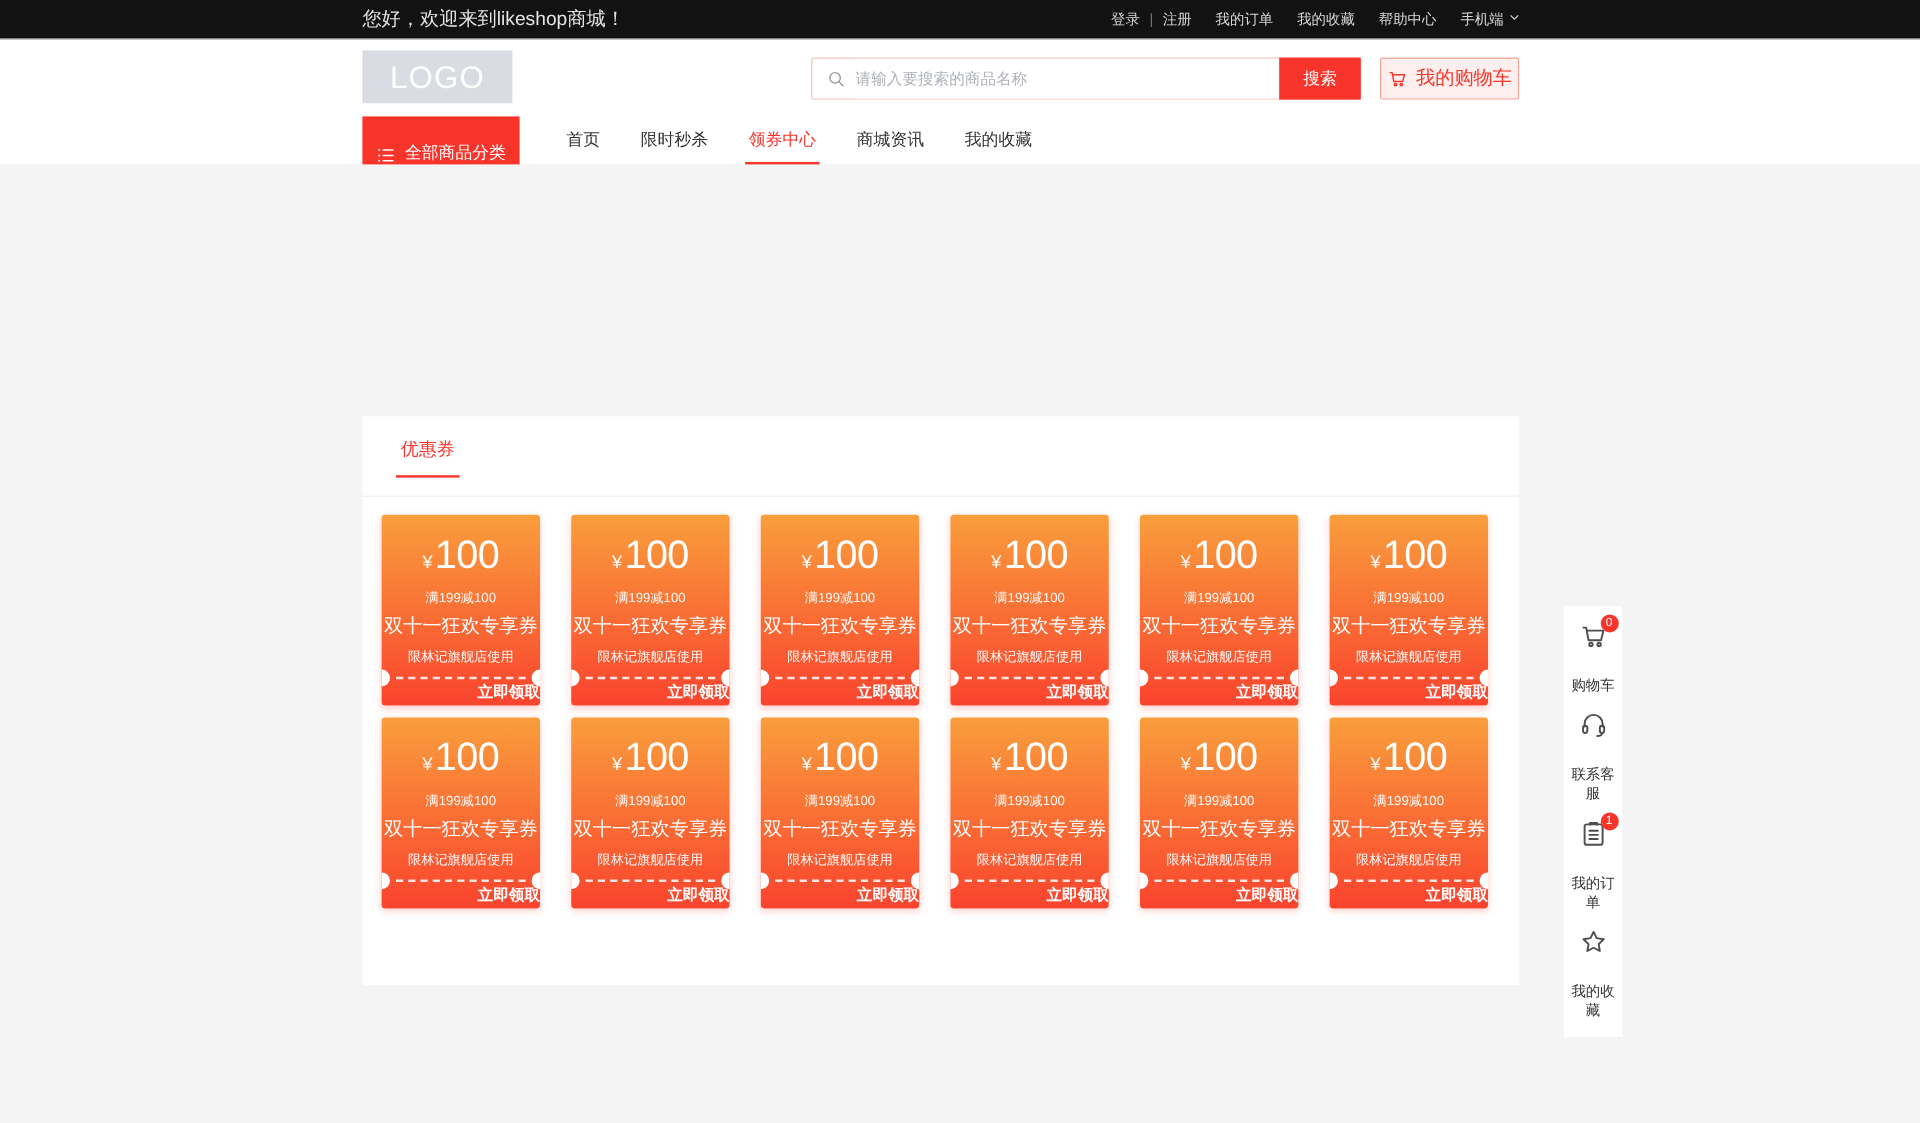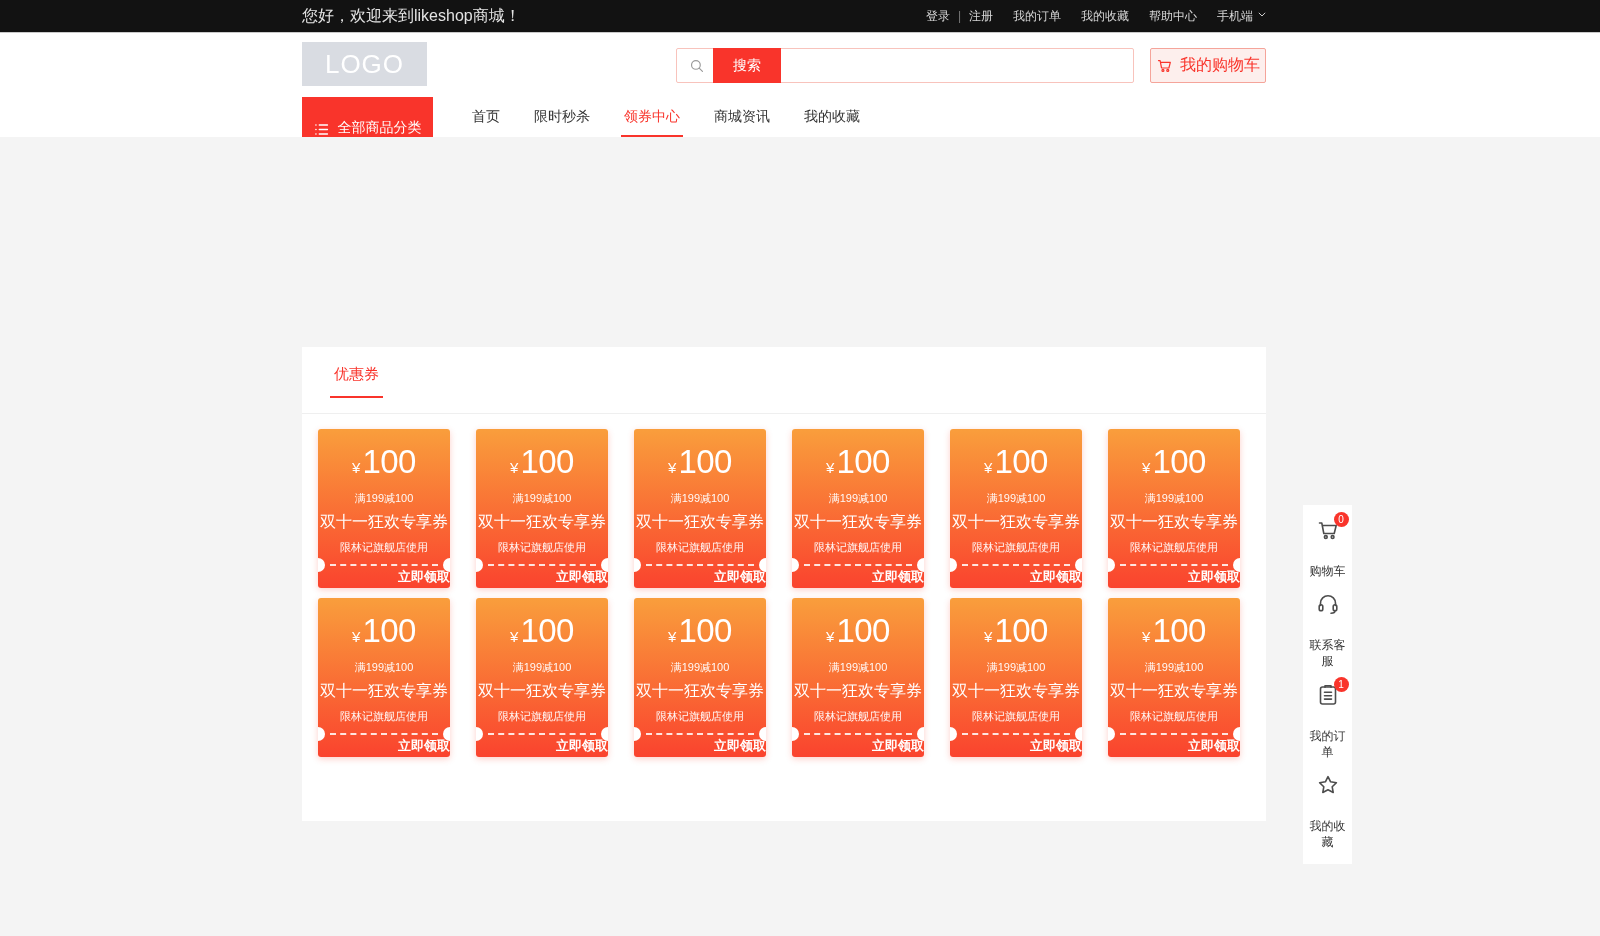--- a/index.html
+++ b/index.html
@@ -115,20 +115,21 @@
 </div>
 
 <header class="site-header">
   <div class="inner header-top">
     <div class="logo-box">LOGO</div>
     <div class="search-wrap">
       <svg class="search-icon" viewBox="0 0 22 22" fill="none" stroke="currentColor" stroke-width="1.6" stroke-linecap="round">
           <circle cx="9.5" cy="9.5" r="6"></circle>
           <path d="M14 14l4.5 4.5"></path>
         </svg>
+      <input class="search-input" placeholder="请输入要搜索的商品名称" style="">
       <button class="search-btn">搜索</button>
     </div>
     <button class="cart-btn">
       <svg viewBox="0 0 24 24" fill="none" stroke="currentColor" stroke-width="1.7" stroke-linecap="round" stroke-linejoin="round">
           <path d="M3.5 5h2.3l2 10.5h10.4l2-8H6.3"></path>
           <circle cx="9.8" cy="19" r="1.4"></circle>
           <circle cx="16.6" cy="19" r="1.4"></circle>
         </svg>
       <span>我的购物车</span>
     </button>

